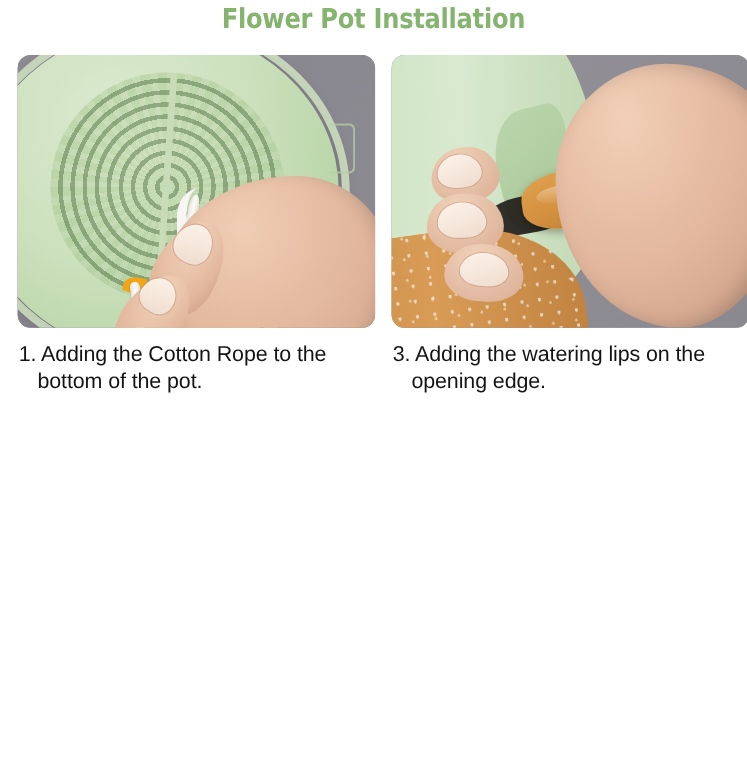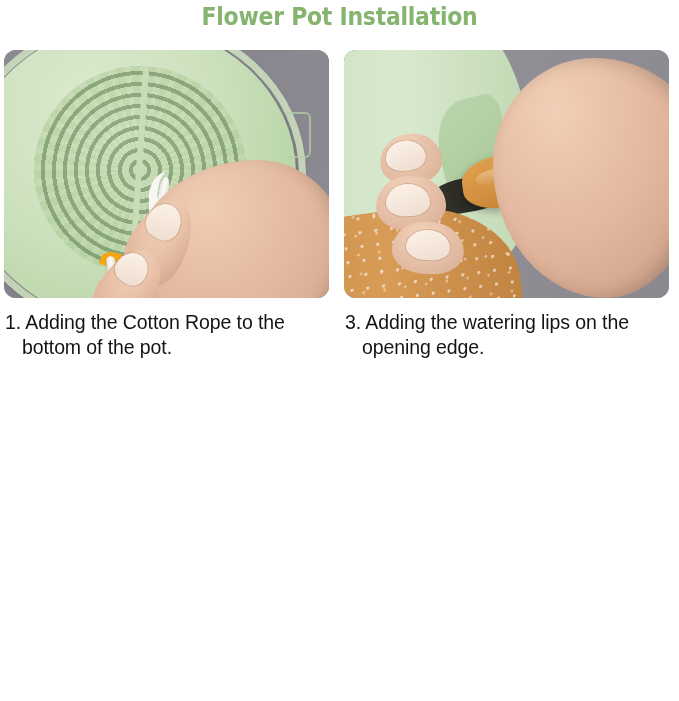--- a/index.html
+++ b/index.html
@@ -31,21 +31,21 @@
     color: #84b46e;
     transform: scaleX(0.88);
     transform-origin: center center;
     white-space: nowrap;
   }
 
   
   .grid {
     position: absolute;
     top: 44px;
-    left: 0;
+    left: 12px;
     width: 605px;
     display: grid;
     grid-template-columns: 340px 339px;
     grid-template-rows: 338px 319px;
   }
   .cell { position: relative; }
 
   .photo {
     position: absolute;
     left: 4px;

